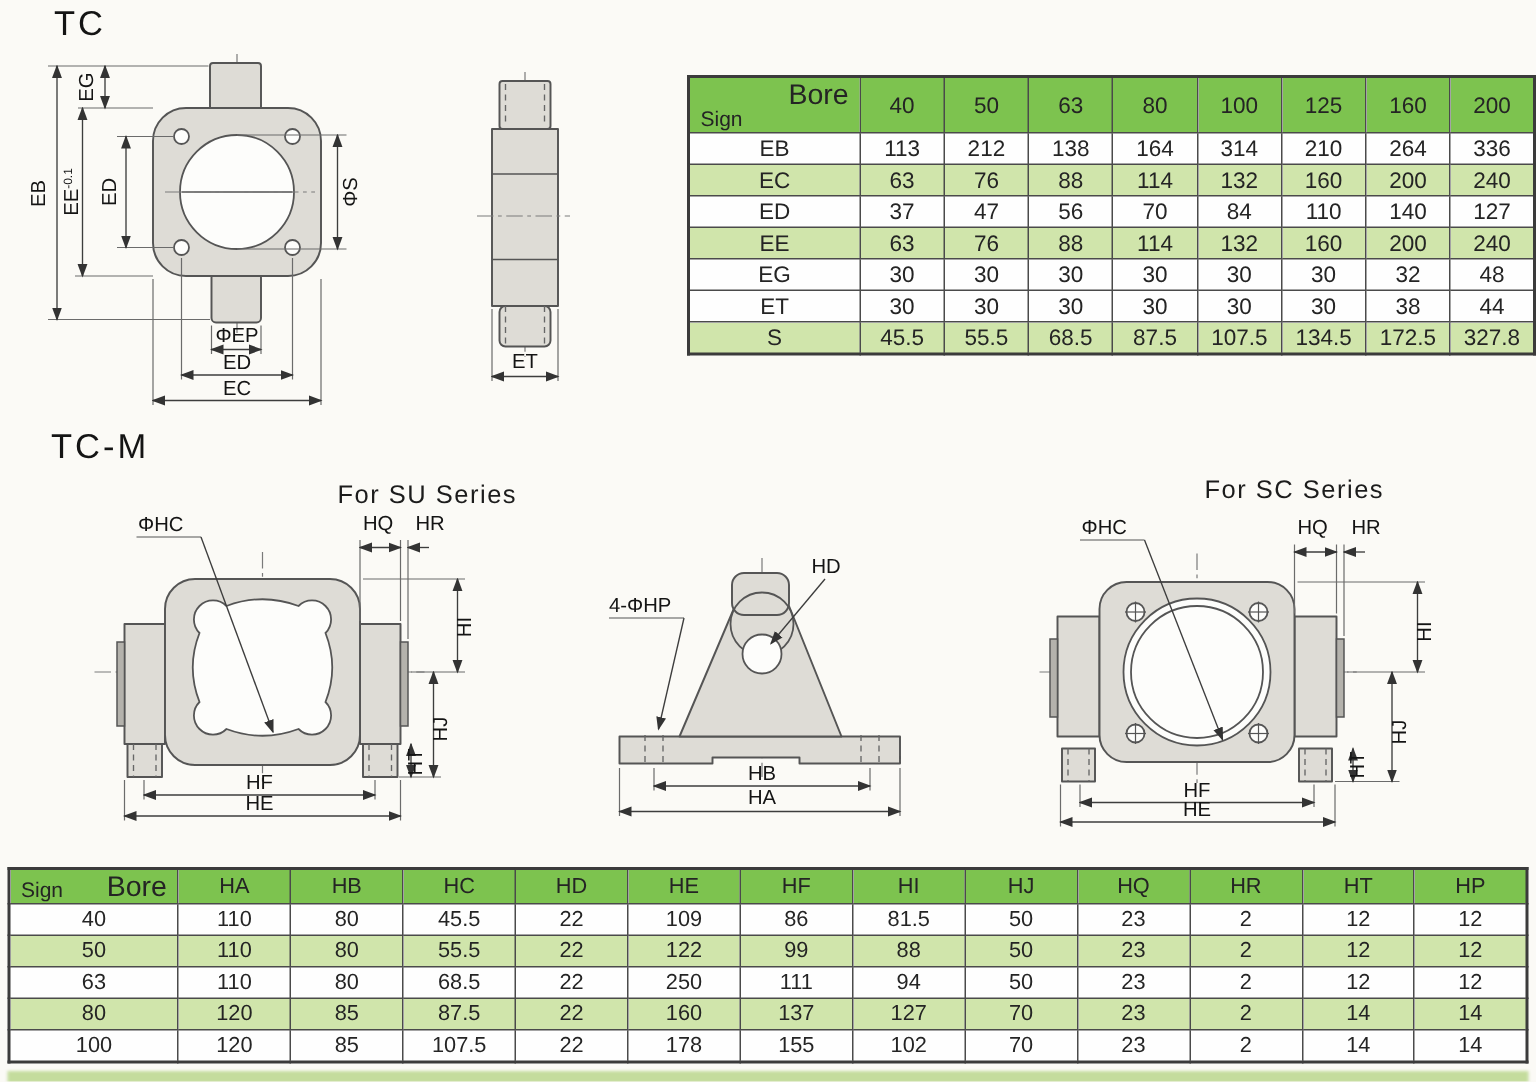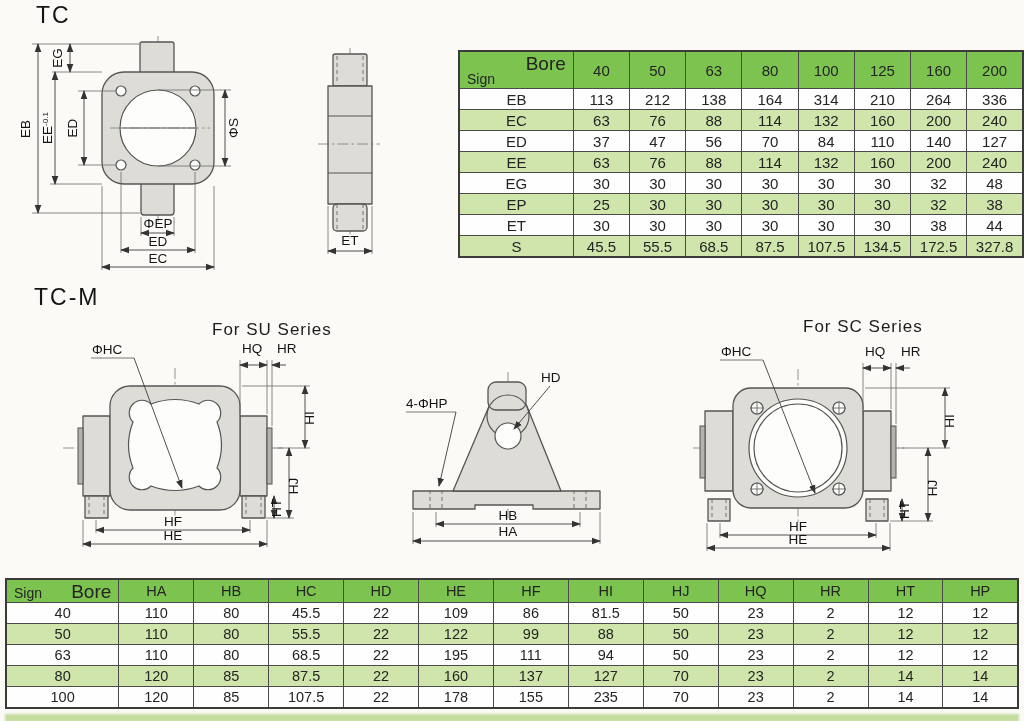--- a/index.html
+++ b/index.html
@@ -48,21 +48,21 @@
   .dim{stroke:#3d3d3d;stroke-width:0.9;fill:none;}
   .ext{stroke:#6b6b6b;stroke-width:0.8;fill:none;}
   .thin{stroke:#555;stroke-width:0.8;}
   text.dlbl{font-size:13.5px;fill:#141414;font-family:"Liberation Sans",sans-serif;}
 </style>
 </head>
 <body>
 
 <div class="title" style="left:36px;top:2px">TC</div>
 <div class="title" style="left:34px;top:284px">TC-M</div>
-<div class="caption" style="left:212px;top:320px">For SU Series</div>
+<div class="caption" style="left:225px;top:320px">For SU Series</div>
 <div class="caption" style="left:803px;top:317px">For SC Series</div>
 
 <svg class="drw" style="left:22px;top:36px" width="230" height="240" viewBox="0 0 230 240">
   <defs>
     <marker id="mA" markerWidth="9" markerHeight="9" refX="8" refY="4.5" orient="auto-start-reverse" markerUnits="userSpaceOnUse">
       <path d="M0,1.2 L9,4.5 L0,7.8 Z" fill="#333"></path>
     </marker>
   </defs>
   <line class="cl" x1="136" y1="0" x2="136" y2="186"></line>
   <rect class="outl" x="118" y="6" width="34" height="31" rx="2"></rect>
@@ -366,31 +366,20 @@
         <td>EG</td>
         <td>30</td>
         <td>30</td>
         <td>30</td>
         <td>30</td>
         <td>30</td>
         <td>30</td>
         <td>32</td>
         <td>48</td>
       </tr>
-      <tr class="odd">
-        <td>EP</td>
-        <td>25</td>
-        <td>30</td>
-        <td>30</td>
-        <td>30</td>
-        <td>30</td>
-        <td>30</td>
-        <td>32</td>
-        <td>38</td>
-      </tr>
       <tr class="even">
         <td>ET</td>
         <td>30</td>
         <td>30</td>
         <td>30</td>
         <td>30</td>
         <td>30</td>
         <td>30</td>
         <td>38</td>
         <td>44</td>
@@ -460,21 +449,21 @@
         <td>2</td>
         <td>12</td>
         <td>12</td>
       </tr>
       <tr class="even">
         <td>63</td>
         <td>110</td>
         <td>80</td>
         <td>68.5</td>
         <td>22</td>
-        <td>195</td>
+        <td>250</td>
         <td>111</td>
         <td>94</td>
         <td>50</td>
         <td>23</td>
         <td>2</td>
         <td>12</td>
         <td>12</td>
       </tr>
       <tr class="odd">
         <td>80</td>
@@ -492,21 +481,21 @@
         <td>14</td>
       </tr>
       <tr class="even">
         <td>100</td>
         <td>120</td>
         <td>85</td>
         <td>107.5</td>
         <td>22</td>
         <td>178</td>
         <td>155</td>
-        <td>235</td>
+        <td>102</td>
         <td>70</td>
         <td>23</td>
         <td>2</td>
         <td>14</td>
         <td>14</td>
       </tr>
     </tbody>
   </table>
 
 <div class="bottom-strip"></div>

